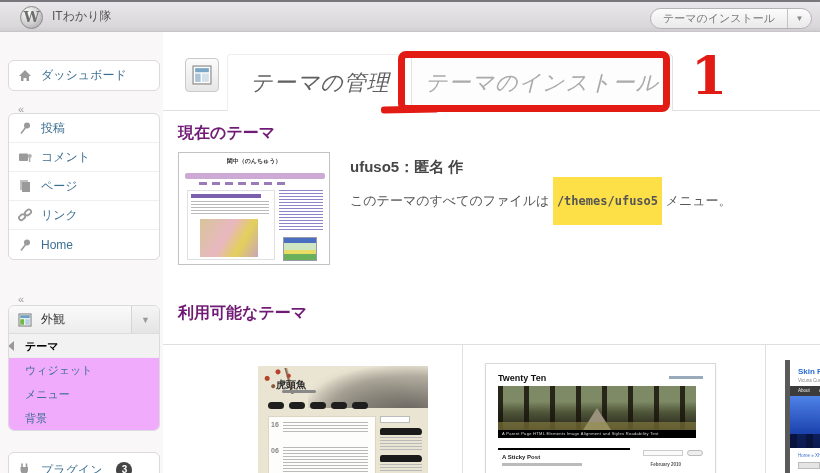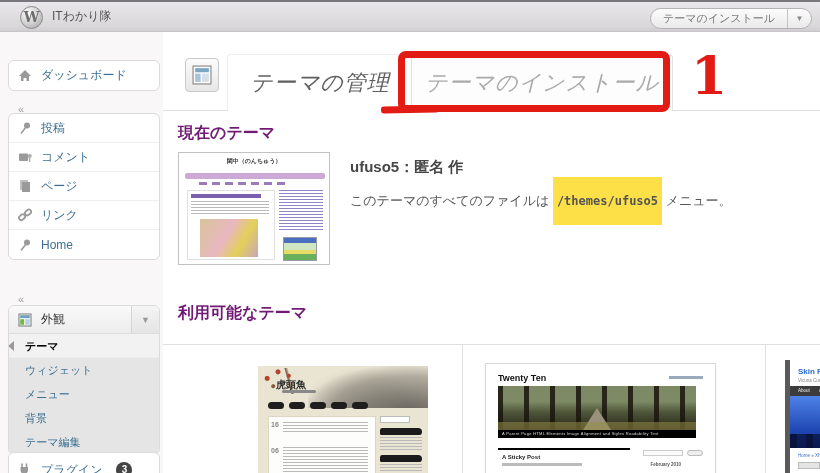--- a/index.html
+++ b/index.html
@@ -33,21 +33,21 @@
   .collapse-btn { position:absolute; left:12px; width:18px; height:13px; border-radius:7px;
     color:#9b999c; font-size:11px; line-height:11px; text-align:center; cursor:pointer; }
   .appearance-header { display:flex; align-items:center; height:28px;
     background:linear-gradient(#fafafa,#ececec); border-bottom:1px solid #ddd; cursor:pointer; }
   .appearance-header .lbl { flex:1; font-size:12px; color:#333; padding-left:8px; }
   .appearance-header .ic { width:16px; height:16px; margin-left:8px; }
   .appearance-toggle { width:28px; align-self:stretch; border-left:1px solid #d5d5d5;
     display:flex; align-items:center; justify-content:center; font-size:9px; color:#9a9a9a;
     background:linear-gradient(#f5f5f5,#e4e4e4); cursor:pointer; }
   .sub-item { position:relative; height:24px; line-height:24px; padding-left:16px;
-    font-size:11px; color:#3c6f91; cursor:pointer; background:#e5e5e5; }
+    font-size:11px; color:#3c6f91; cursor:pointer; background:#f0abfc; }
   .sub-item.current { background:#f3f2f3; color:#000; font-weight:bold; border-bottom:1px solid #eee; }
   .sub-item.current::before { content:""; position:absolute; left:-1px; top:7px;
     border:5px solid transparent; border-right:6px solid #9a989b; border-left:0; }
   .badge { display:inline-block; min-width:16px; height:16px; border-radius:9px; background:#444;
     color:#fff; font-size:10px; font-weight:bold; text-align:center; line-height:16px; margin-left:6px; }
 
   
   .main { position:absolute; left:163px; top:32px; width:657px; height:441px; background:#fff; }
   .tabbar-line { position:absolute; left:0; top:78px; width:657px; border-bottom:1px solid #dfdfdf; }
   .screen-icon { position:absolute; left:22px; top:26px; width:34px; height:34px;
@@ -233,21 +233,20 @@
             <rect x="3.2" y="7.2" width="4" height="5.6" fill="#74b749"></rect>
             <rect x="8.2" y="7.2" width="4.6" height="5.6" fill="#b8cfe4"></rect>
           </svg>
         <span class="lbl">外観</span>
         <span class="appearance-toggle">▼</span>
       </div>
       <div class="sub-item current">テーマ</div>
       <div class="sub-item">ウィジェット</div>
       <div class="sub-item">メニュー</div>
       <div class="sub-item">背景</div>
-      <div class="sub-item">テーマ編集</div>
     </div>
 
     <div class="side-box" style="top:420px; height:40px; border-radius:6px 6px 0 0;">
       <div class="side-item" style="height:34px; border-bottom:none;">
         <svg class="ic" viewBox="0 0 16 16">
             <path d="M5 1.5 V5 M9.5 1.5 V5" stroke="#9a9a9a" stroke-width="1.6" fill="none"></path>
             <path d="M3.5 5 H11 V8 a3.75 3.75 0 0 1 -7.5 0 Z" fill="#9a9a9a"></path>
             <path d="M7.2 11.5 V14.5" stroke="#9a9a9a" stroke-width="1.6"></path>
           </svg>
         <span>プラグイン</span>

